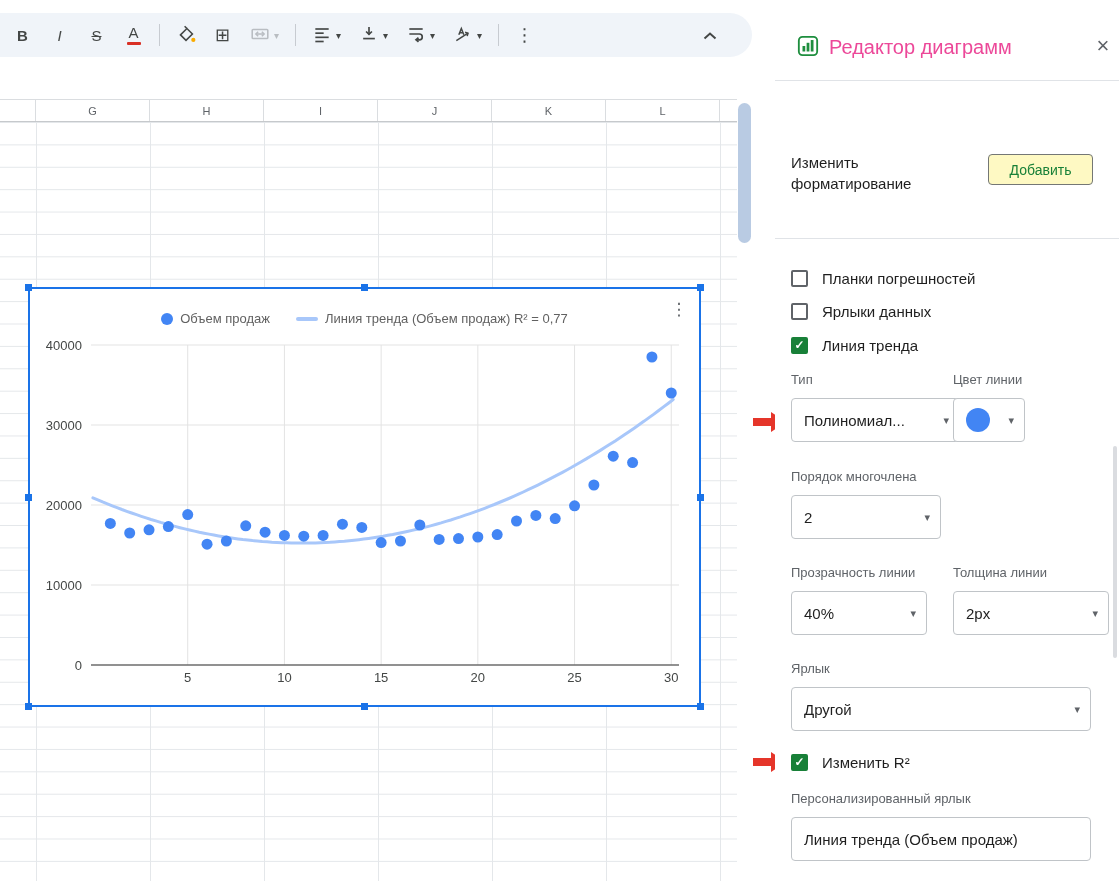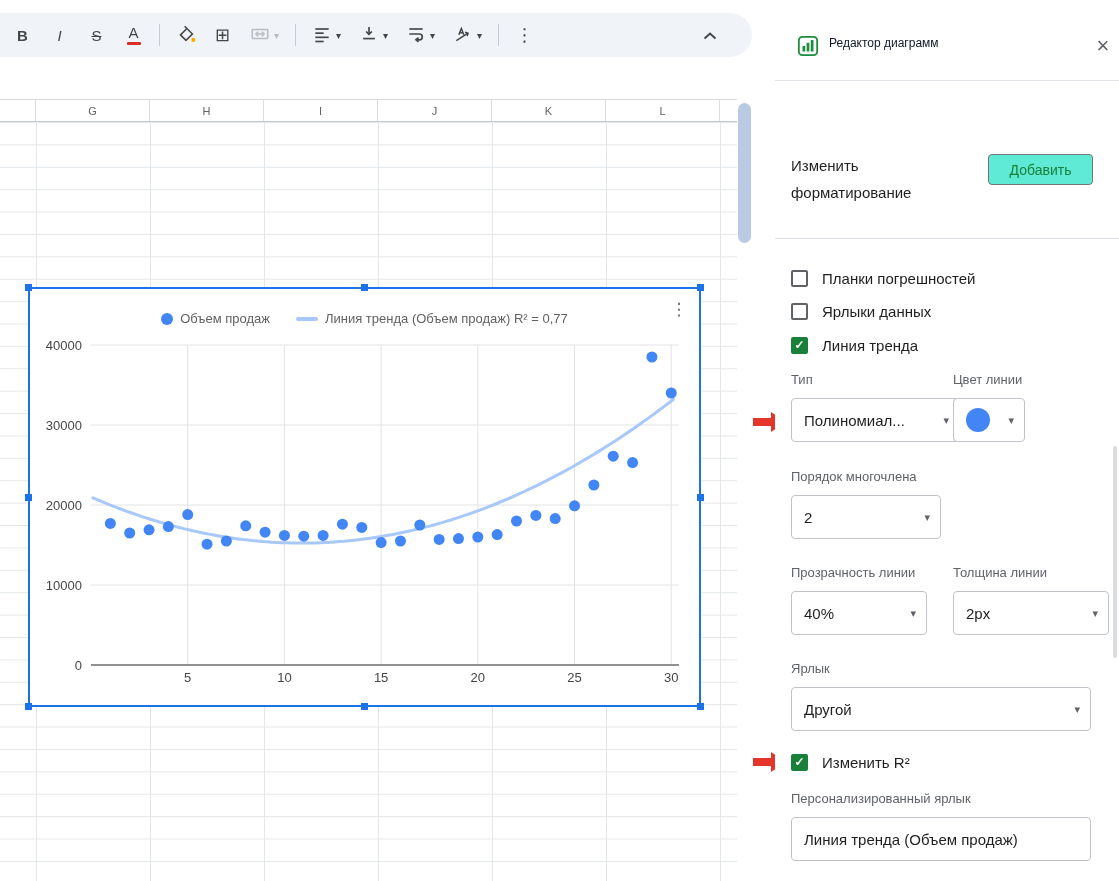--- a/index.html
+++ b/index.html
@@ -49,33 +49,33 @@
   .leg-line{width:22px;height:4px;border-radius:2px}
   .chart-kebab{position:absolute;right:8px;top:8px;width:24px;height:24px;border:none;background:transparent;
                font-size:17px;color:#5f6368;display:flex;align-items:center;justify-content:center}
   svg text{font-family:"Liberation Sans",sans-serif}
 
   
   .annot{position:absolute;width:34px;height:24px}
 
   
   .panel{position:absolute;left:775px;top:0;width:344px;height:881px;background:#fff}
-  .panel-title{position:absolute;left:54px;top:36px;font-size:12px;color:#0f172a}
+  .panel-title{position:absolute;left:54px;top:36px;font-size:20px;color:#ec4899}
   .close-x{position:absolute;left:314px;top:32px;width:28px;height:28px;border:none;background:transparent;
            font-size:22px;color:#5f6368;display:flex;align-items:center;justify-content:center}
   .hdiv{position:absolute;left:0;width:344px;height:1px;background:#e0e3e7}
   .tabs{position:absolute;left:0;top:81px;width:344px;height:47px;display:flex}
   .tab{flex:1;display:flex;align-items:center;justify-content:center;font-size:15px;font-weight:500;
        color:#5f6368;position:relative;background:transparent;border:none;font-family:inherit}
   .tab.active{color:#188038}
   .tab.active::after{content:"";position:absolute;left:14px;right:14px;bottom:0;height:3px;
                      background:#188038;border-radius:3px 3px 0 0}
-  .fmt-label{position:absolute;left:16px;top:152px;width:160px;font-size:15px;line-height:27px;color:#1f1f1f}
+  .fmt-label{position:absolute;left:16px;top:152px;width:160px;font-size:15px;line-height:21px;color:#1f1f1f}
   .add-btn{position:absolute;left:213px;top:154px;width:105px;height:31px;border:1px solid #747775;
-           border-radius:4px;background:#5eead4;color:#188038;font-size:14px;font-weight:500;font-family:inherit}
+           border-radius:4px;background:#fef9c3;color:#188038;font-size:14px;font-weight:500;font-family:inherit}
   .cb-row{position:absolute;left:16px;display:flex;align-items:center;gap:14px;height:20px}
   .cb-box{width:17px;height:17px;border:2px solid #5f6368;border-radius:2px;box-sizing:border-box;
           background:#fff;display:flex;align-items:center;justify-content:center;flex:0 0 auto}
   .cb-box.checked{background:#188038;border-color:#188038}
   .cb-box.checked::after{content:"✓";color:#fff;font-size:12px;font-weight:700;line-height:1}
   .cb-label{font-size:15px;color:#1f1f1f}
   .fld-label{position:absolute;font-size:13px;color:#5f6368}
   .dd{position:absolute;height:44px;border:1px solid #c0c4c8;border-radius:4px;box-sizing:border-box;
       display:flex;align-items:center;justify-content:space-between;padding:0 10px 0 12px;background:#fff}
   .dd-val{font-size:15px;color:#1f1f1f;white-space:nowrap;overflow:hidden}

